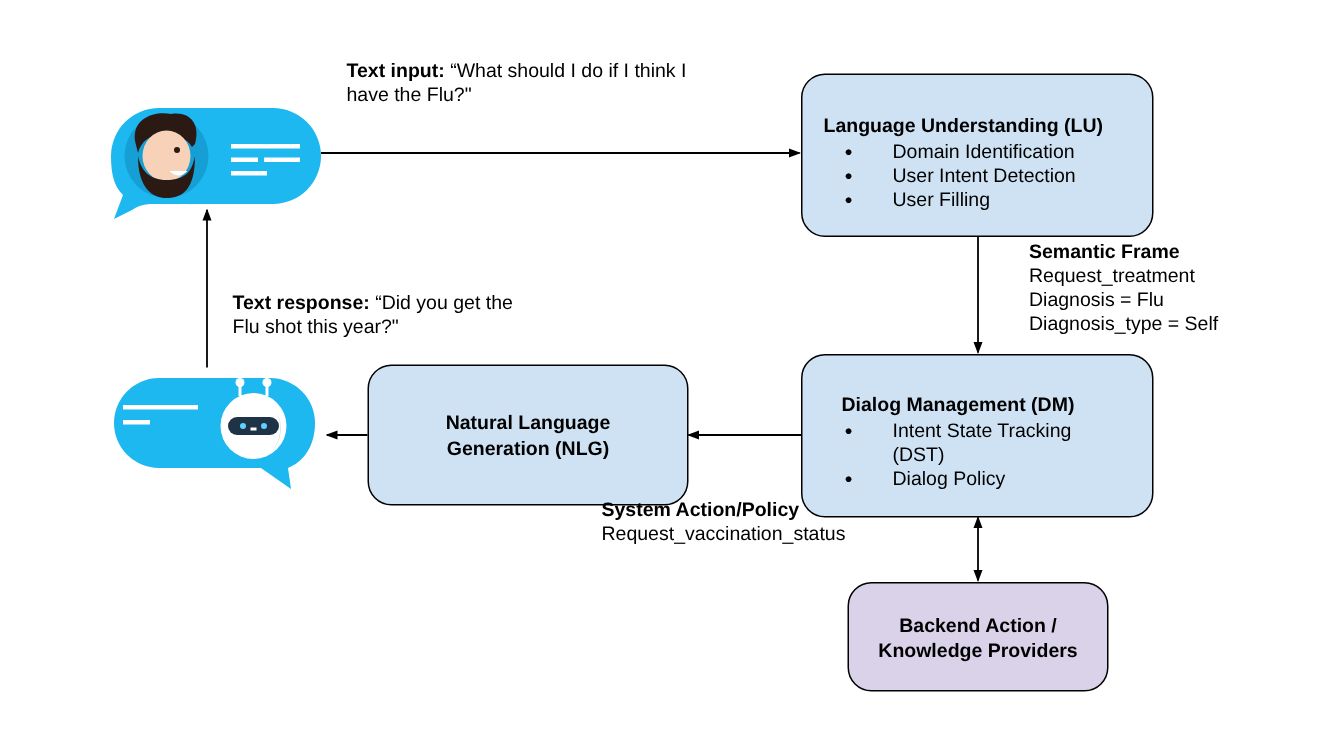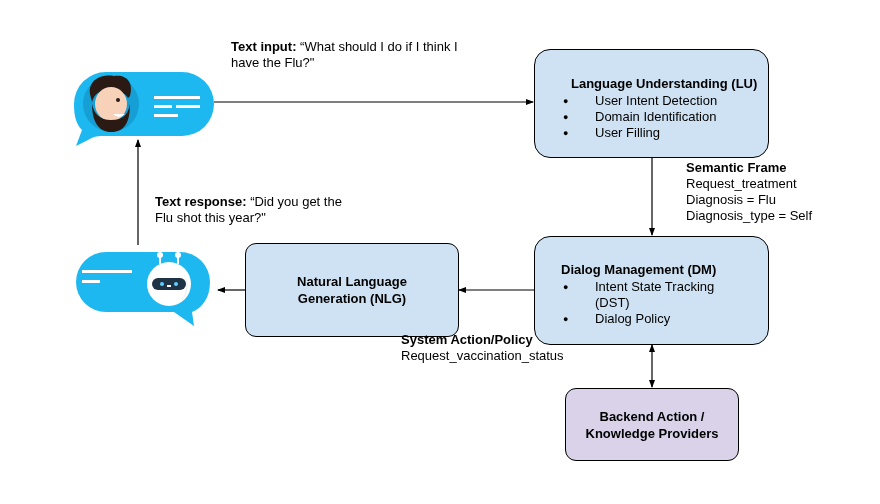--- a/index.html
+++ b/index.html
@@ -7,21 +7,21 @@
          font-family:"Liberation Sans", sans-serif; color:#000; }
   .abs { position:absolute; }
   svg.lines { position:absolute; left:0; top:0; width:880px; height:504px; }
   .box { position:absolute; box-sizing:border-box; border:1.3px solid #000;
          border-radius:16px; background:#cfe2f3; font-size:13px; }
   .box.purple { background:#d9d2e9; }
   .box .title { font-weight:bold; }
   .box ul { margin:0; padding:0; list-style:none; }
   .box li { position:relative; padding-left:46px; line-height:16px; }
   .box li::before { content:"\25CF"; position:absolute; left:14px; top:0; font-size:9px; }
-  .center { display:flex; align-items:center; justify-content:center; text-align:center; font-weight:bold; line-height:17px;border-radius:11px; }
+  .center { display:flex; align-items:center; justify-content:center; text-align:center; font-weight:bold; line-height:17px; }
   .label { font-size:13px; line-height:16px; }
   .label b { font-weight:bold; }
 </style>
 </head>
 <body>
 
 <svg class="lines" viewBox="0 0 880 504">
   <defs>
     <marker id="ah" markerWidth="8" markerHeight="8" refX="7" refY="4" orient="auto" markerUnits="userSpaceOnUse">
       <path d="M0,1 L8,4 L0,7 Z" fill="#000"></path>
@@ -66,24 +66,24 @@
     <circle cx="99" cy="38" r="22" fill="#ffffff"></circle>
     <path d="M114,28 A22,22 0 0 1 110,56 A24,24 0 0 0 114,28 Z" fill="#d9dde2"></path>
     <rect x="82" y="32" width="34" height="12" rx="6" fill="#1f3346"></rect>
     <circle cx="92" cy="38" r="2" fill="#5fd0ff"></circle>
     <circle cx="106" cy="38" r="2" fill="#5fd0ff"></circle>
     <rect x="97" y="39" width="4" height="2" fill="#fff"></rect>
   </svg>
 </div>
 
 <div class="box" style="left:534px;top:49px;width:235px;height:109px;padding:26px 0 0 14px;">
-  <div class="title" style="line-height:16px;margin-bottom:1px;margin-left:22px;">Language Understanding (LU)</div>
+  <div class="title" style="line-height:16px;margin-bottom:1px;">Language Understanding (LU)</div>
   <ul>
+    <li>Domain Identification</li>
     <li>User Intent Detection</li>
-    <li>Domain Identification</li>
     <li>User Filling</li>
   </ul>
 </div>
 
 <div class="box" style="left:534px;top:236px;width:235px;height:109px;padding:25px 0 0 14px;">
   <div class="title" style="line-height:16px;margin-bottom:1px;margin-left:12px;">Dialog Management (DM)</div>
   <ul style="width:190px;">
     <li style="padding-right:10px;">Intent State Tracking (DST)</li>
     <li>Dialog Policy</li>
   </ul>

